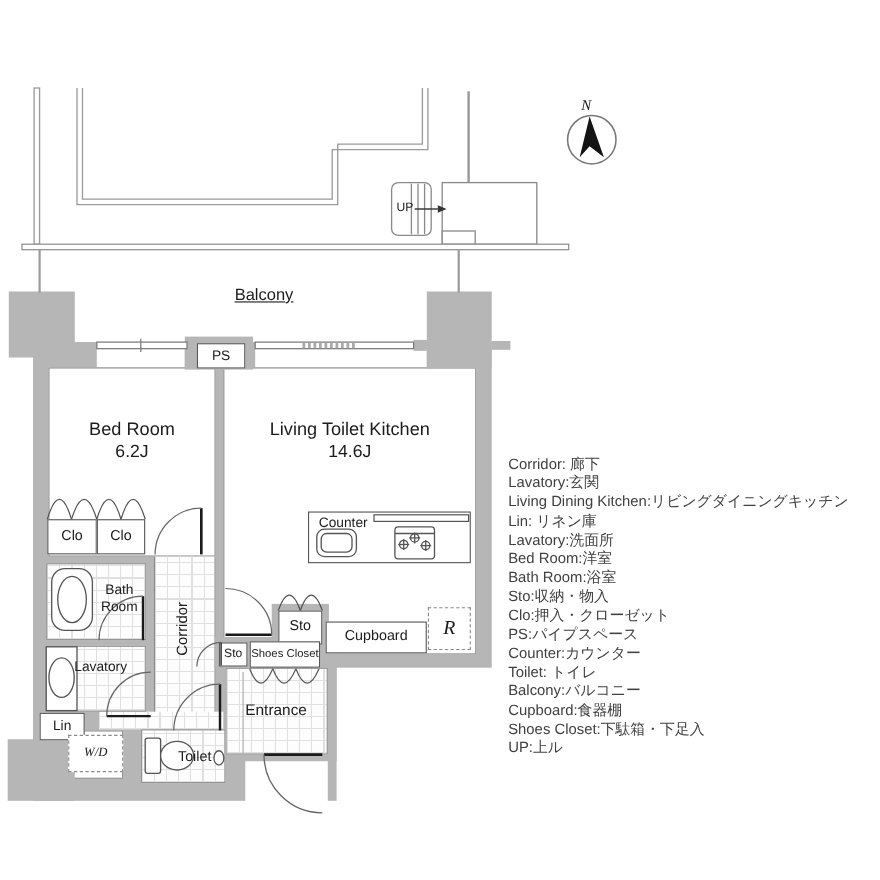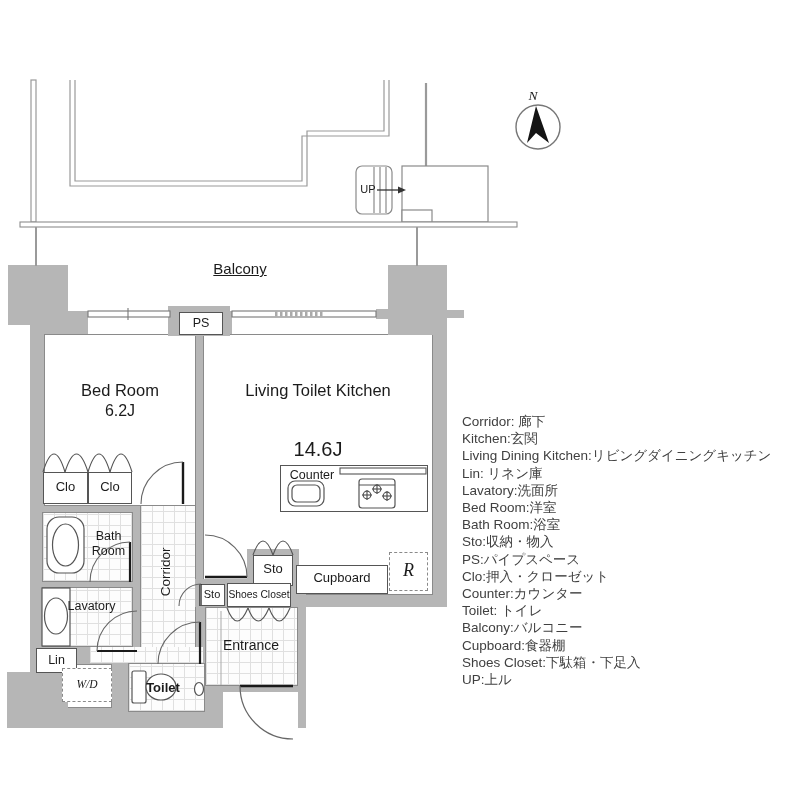--- a/index.html
+++ b/index.html
@@ -188,58 +188,58 @@
       <line x1="221" y1="611" x2="221" y2="685" stroke="#a9a9a9" stroke-width="1"></line>
     </g>
   </svg>
 
   <div class="lbl" style="left:190px; top:260px; width:100px; font-size:15px;text-decoration:underline;">Balcony</div>
 
   <div class="lbl" style="left:44px; top:381px; width:152px; font-size:16.5px;">Bed Room</div>
   <div class="lbl" style="left:44px; top:402px; width:152px; font-size:16px;text-align:center;">6.2J</div>
 
   <div class="lbl" style="left:203px; top:381px; width:230px; font-size:16.5px;">Living Toilet Kitchen</div>
-  <div class="lbl" style="left:203px; top:402px; width:230px; font-size:20px;margin-top:36px;">14.6J</div>
+  <div class="lbl" style="left:203px; top:402px; width:230px; font-size:16px;">14.6J</div>
 
   <div class="lbl" style="left:43px; top:480px; width:45px; font-size:13px;">Clo</div>
   <div class="lbl" style="left:88px; top:480px; width:44px; font-size:13px;">Clo</div>
 
   <div class="lbl" style="left:84px; top:529px; width:49px; font-size:12.5px;">Bath</div>
   <div class="lbl" style="left:84px; top:544px; width:49px; font-size:12.5px;">Room</div>
 
   <div class="lbl rot" style="left:106px; top:564px; width:120px; font-size:13.5px;">Corridor</div>
 
   <div class="lbl" style="left:46px; top:599px; width:91px; font-size:12.5px;">Lavatory</div>
   <div class="lbl" style="left:36px; top:653px; width:41px; font-size:12.5px;">Lin</div>
   <div class="lbl serif-it" style="left:62px; top:678px; width:50px; font-size:11.5px;">W/D</div>
-  <div class="lbl" style="left:133px; top:681px; width:60px; font-size:13px;font-weight:bold;">Toilet</div>
+  <div class="lbl" style="left:147px; top:681px; width:60px; font-size:13px;">Toilet</div>
   <div class="lbl" style="left:205px; top:637px; width:92px; font-size:14px;text-align:center;">Entrance</div>
 
   <div class="lbl" style="left:253px; top:562px; width:40px; font-size:13px;">Sto</div>
   <div class="lbl" style="left:199px; top:588px; width:26px; font-size:11px;">Sto</div>
   <div class="lbl" style="left:227px; top:589px; width:64px; font-size:10.3px;">Shoes Closet</div>
   <div class="lbl" style="left:296px; top:571px; width:92px; font-size:13px;">Cupboard</div>
   <div class="lbl serif-it" style="left:389px; top:560px; width:39px; font-size:18px;">R</div>
   <div class="lbl" style="left:283px; top:468px; width:58px; font-size:12.5px;">Counter</div>
   <div class="lbl" style="left:179px; top:316px; width:44px; font-size:12.5px;">PS</div>
 
   <div class="lbl" style="left:357px; top:183px; width:22px; font-size:11px;">UP</div>
   <div class="lbl serif-it" style="left:522px; top:88px; width:22px; font-size:13.5px;">N</div>
 
   <div id="legend">
     <div class="legend-line">Corridor: 廊下</div>
-    <div class="legend-line">Kitchen:玄関</div>
+    <div class="legend-line">Lavatory:玄関</div>
     <div class="legend-line">Living Dining Kitchen:リビングダイニングキッチン</div>
     <div class="legend-line">Lin: リネン庫</div>
     <div class="legend-line">Lavatory:洗面所</div>
     <div class="legend-line">Bed Room:洋室</div>
     <div class="legend-line">Bath Room:浴室</div>
     <div class="legend-line">Sto:収納・物入</div>
+    <div class="legend-line">Clo:押入・クローゼット</div>
     <div class="legend-line">PS:パイプスペース</div>
-    <div class="legend-line">Clo:押入・クローゼット</div>
     <div class="legend-line">Counter:カウンター</div>
     <div class="legend-line">Toilet: トイレ</div>
     <div class="legend-line">Balcony:バルコニー</div>
     <div class="legend-line">Cupboard:食器棚</div>
     <div class="legend-line">Shoes Closet:下駄箱・下足入</div>
     <div class="legend-line">UP:上ル</div>
   </div>
 
 </div>
 

